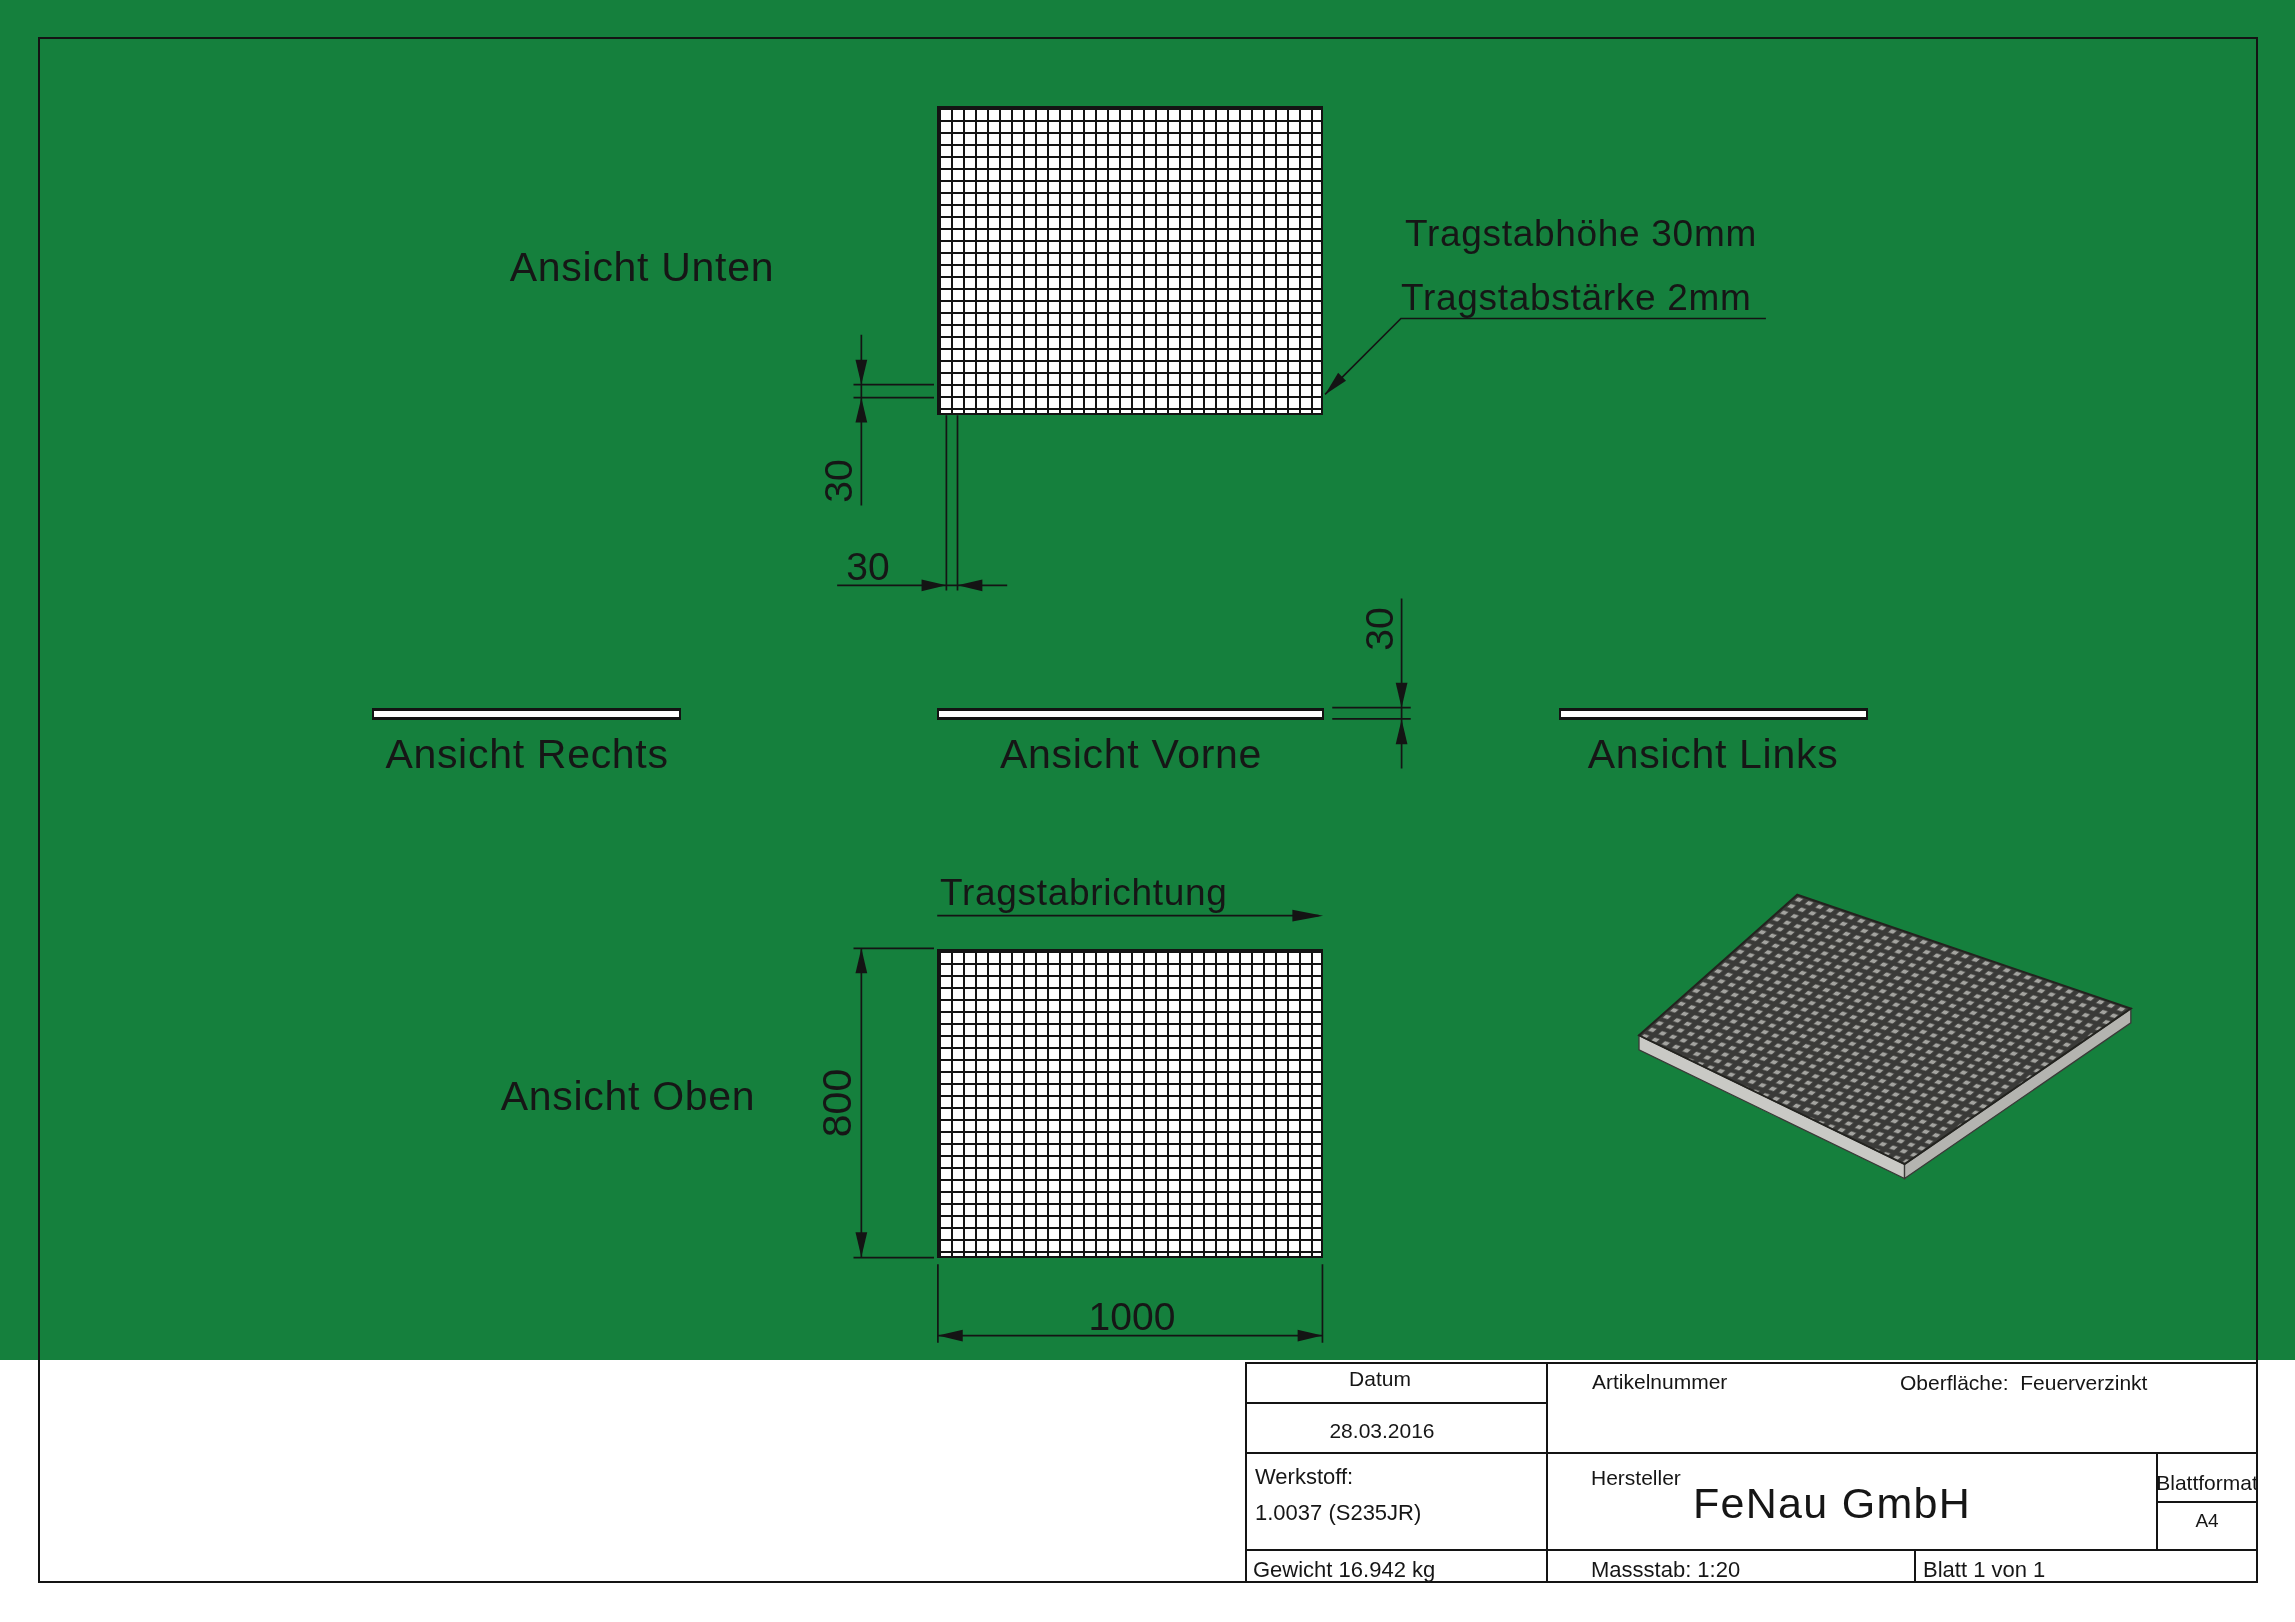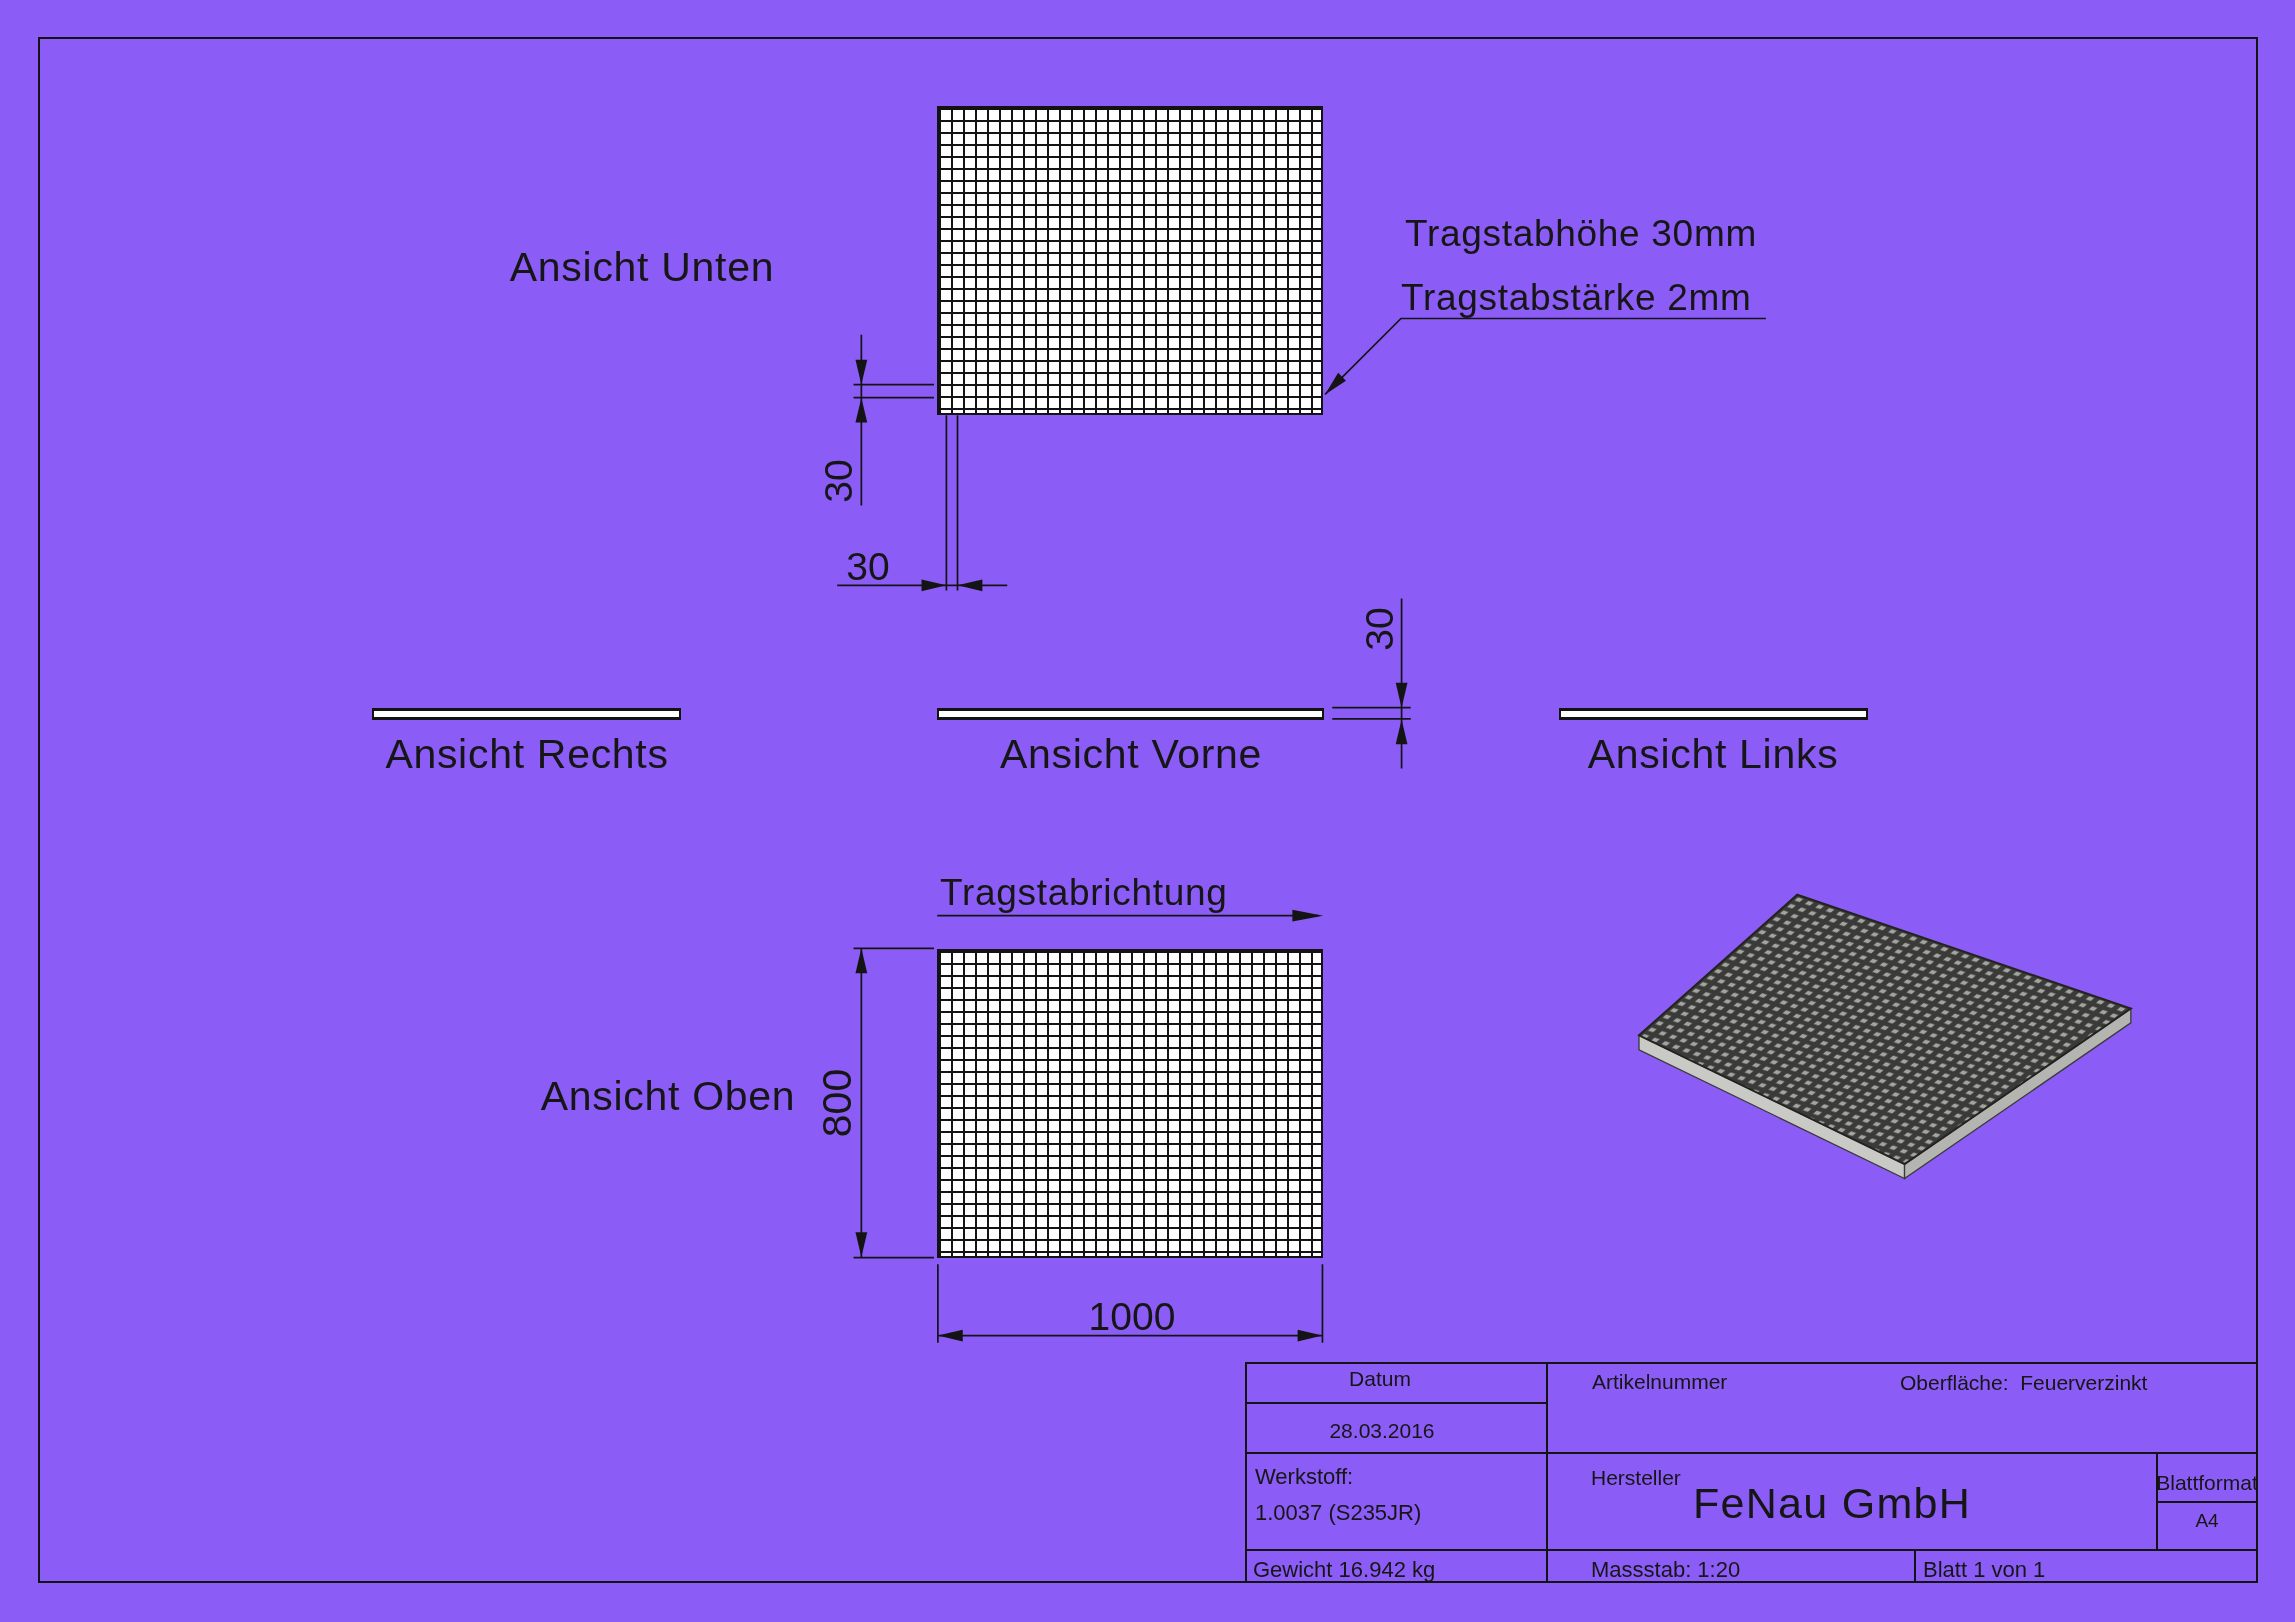--- a/index.html
+++ b/index.html
@@ -1,17 +1,17 @@
 <!DOCTYPE html>
 <html style="font-size:10.5px"><head>
 <meta charset="utf-8">
 <style>
   html,body{margin:0;padding:0;background:#ffffff;}
   body{width:2295px;height:1622px;overflow:hidden;font-family:"Liberation Sans",sans-serif;color:#151515;}
-  #sheet{position:relative;width:2295px;height:1622px;background:#8b5cf6;}
+  #sheet{position:relative;width:2295px;height:1360px;background:#15803d;}
   .frame{position:absolute;left:38px;top:37px;width:2220px;height:1546px;border:2.6px solid #141414;box-sizing:border-box;}
   .txt{position:absolute;white-space:pre;line-height:1;color:#161616;}
   .ctr{transform:translateX(-50%);}
   .rot{transform:translate(-50%,-50%) rotate(-90deg);}
   .view-label{font-size:41px;letter-spacing:0.7px;}
   .anno{font-size:37px;letter-spacing:0.7px;}
   .dim{font-size:39px;}
   .mesh{position:absolute;box-sizing:border-box;border:2px solid #131313;background-color:#fff;
     background-image:
       repeating-linear-gradient(to right,#131313 0,#131313 2px,transparent 2px,transparent 12px),
@@ -48,21 +48,21 @@
   <div class="txt view-label ctr" style="left:527px;top:734px;">Ansicht Rechts</div>
 
   <div class="bar" style="left:937px;top:708px;width:387px;"></div>
   <div class="txt view-label ctr" style="left:1131px;top:734px;">Ansicht Vorne</div>
 
   <div class="bar" style="left:1559px;top:708px;width:309px;"></div>
   <div class="txt view-label ctr" style="left:1713px;top:734px;">Ansicht Links</div>
 
   <div class="txt dim rot" style="left:1379px;top:629px;">30</div>
 
-  <div class="txt view-label ctr" style="left:668px;top:1076px;">Ansicht Oben</div>
+  <div class="txt view-label ctr" style="left:628px;top:1076px;">Ansicht Oben</div>
   <div class="txt anno" style="left:940px;top:874px;">Tragstabrichtung</div>
   <div class="mesh" style="left:937px;top:949px;width:386px;height:309px;"></div>
 
   <div class="txt dim rot" style="left:837px;top:1103px;font-size:41px;">800</div>
   <div class="txt dim ctr" style="left:1132px;top:1297px;">1000</div>
 
   <svg class="overlay" viewBox="0 0 3509 2480">
     <defs>
       <pattern id="mesh3d" width="1" height="1" patternUnits="userSpaceOnUse" patternTransform="matrix(15.9 5.4 -11.2 9.95 2748 1368)">
         <rect width="1.02" height="1.02" fill="#3a3a38"></rect>

